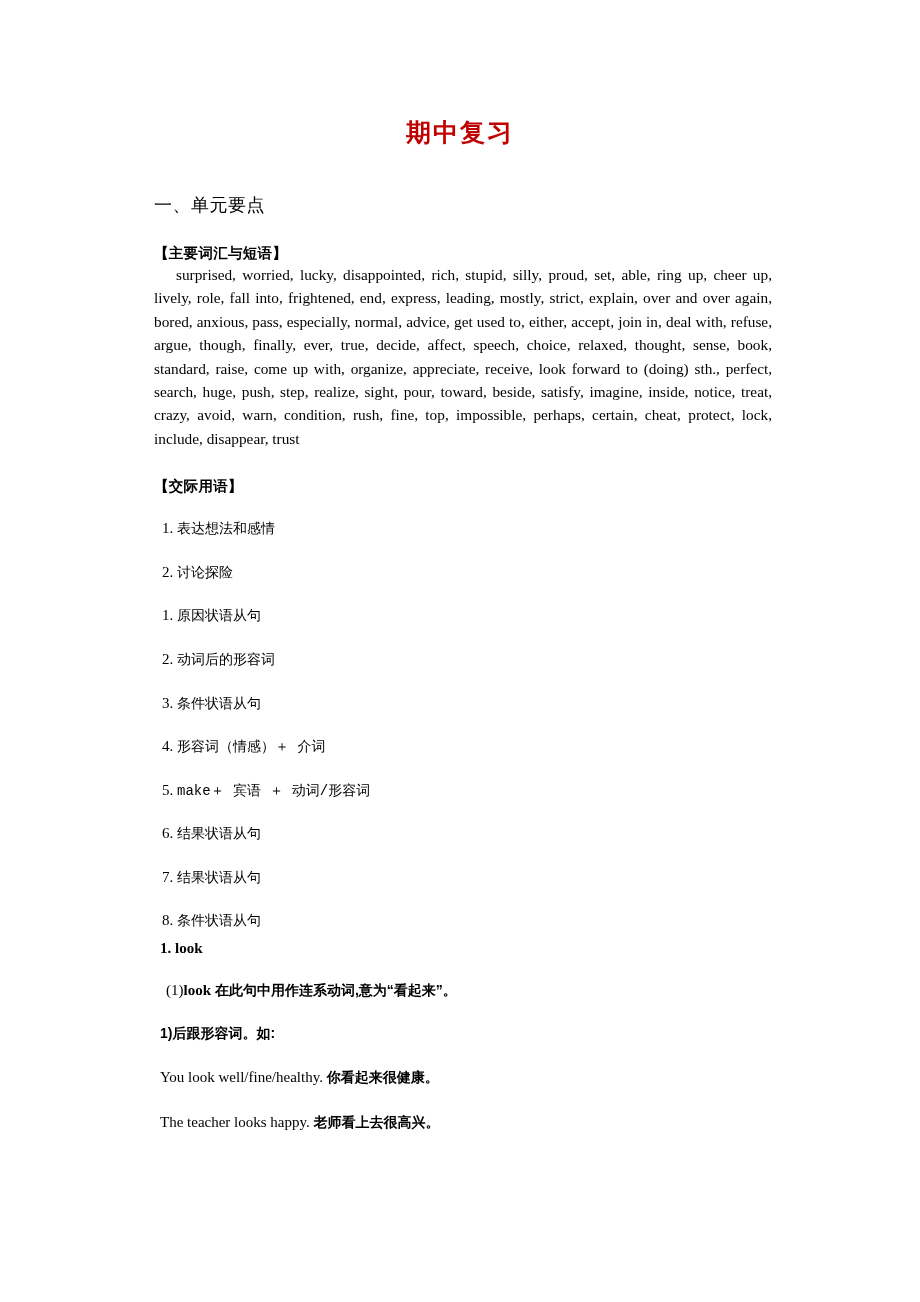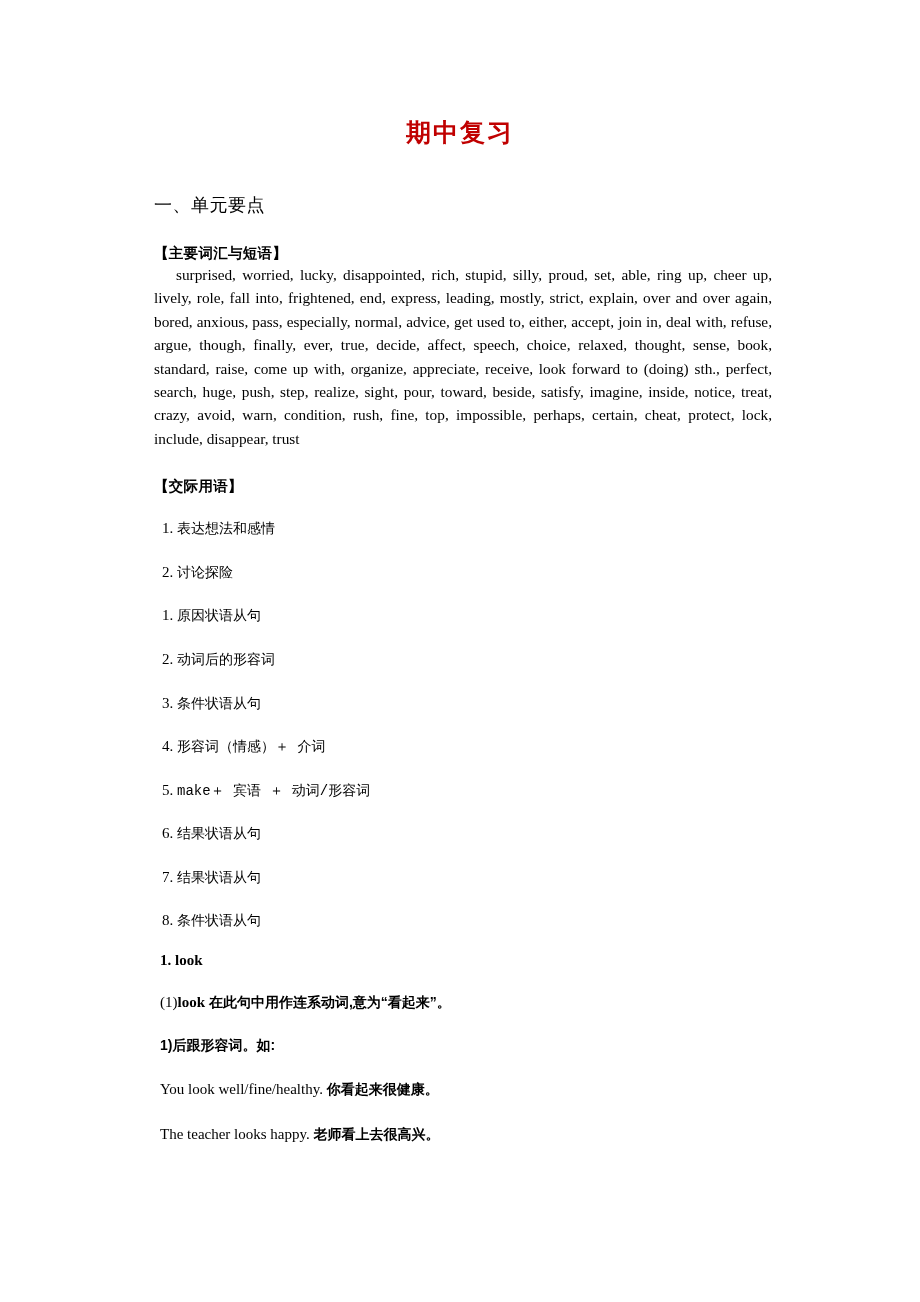--- a/index.html
+++ b/index.html
@@ -77,27 +77,27 @@
     font-family: "Liberation Sans", sans-serif;
     font-weight: bold;
     font-size: 14px;
     margin-top: 24px;
     margin-left: 6px;
   }
   .sub-head-serif {
     font-family: "Liberation Serif", serif;
     font-weight: bold;
     font-size: 15px;
-    margin-top: 20px;
+    margin-top: 8px;
     margin-left: 6px;
   }
   .para {
     font-size: 15px;
     margin-top: 23px;
-    margin-left: 6px;
+    margin-left: 12px;
     line-height: 1.4;
   }
   .para .bold-cn {
     font-family: "Liberation Sans", sans-serif;
     font-weight: bold;
     font-size: 14px;
   }
   .para .bold-en {
     font-weight: bold;
   }

